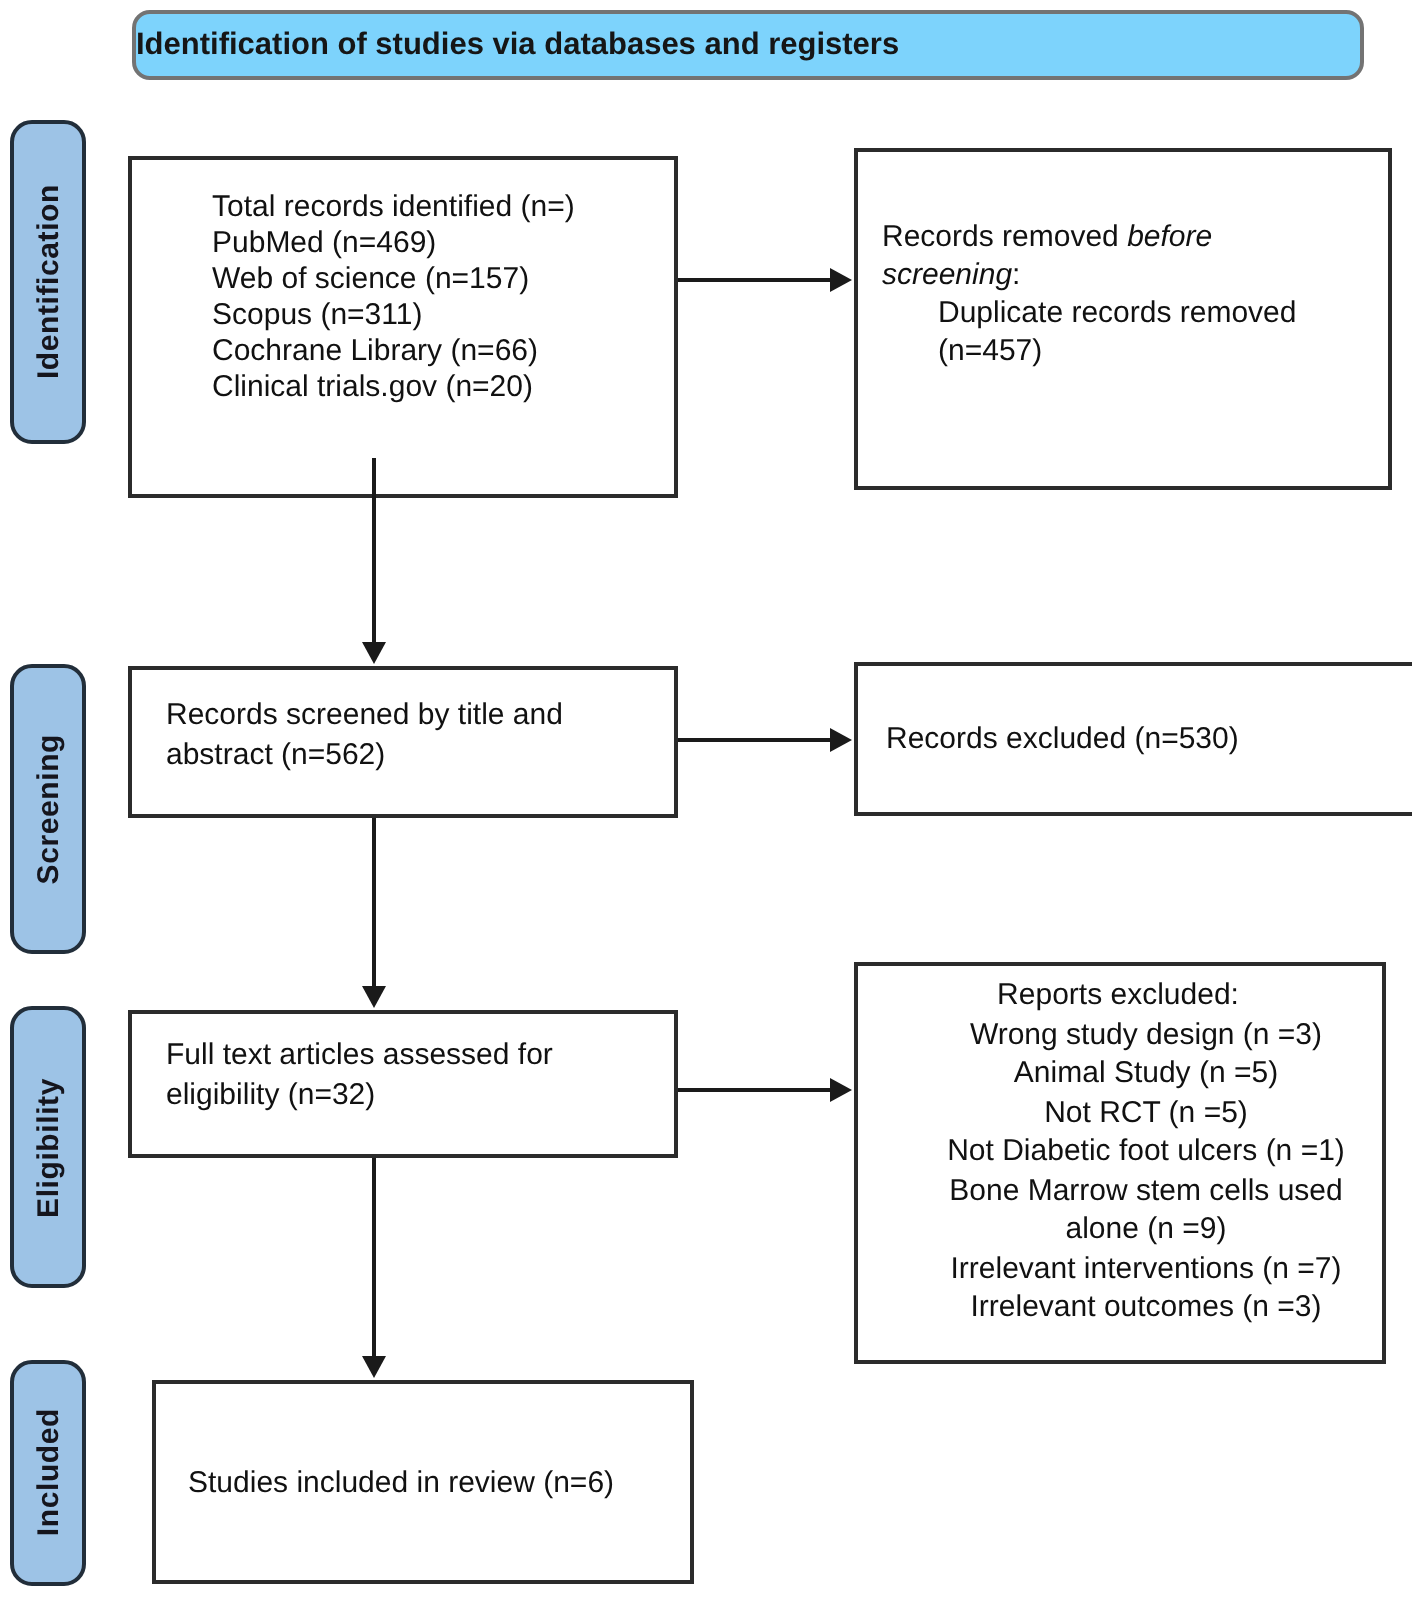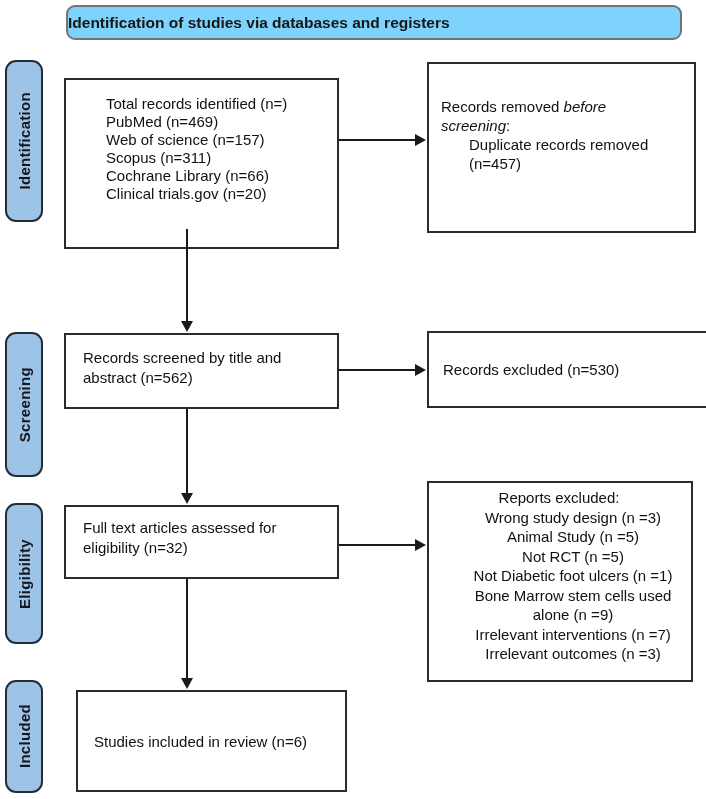--- a/index.html
+++ b/index.html
@@ -32,21 +32,21 @@
   #stage-screening      { top:332px; height:145px; }
   #stage-eligibility    { top:503px; height:141px; }
   #stage-included       { top:680px; height:113px; }
 
   
   .box {
     position:absolute; background:#ffffff; border:2px solid #2b2b2b;
     box-sizing:border-box; line-height:19px;
   }
   #box-records-identified { left:64px;  top:58px;  width:275px; height:171px; padding:15px 8px 0 40px; line-height:18px;margin-top:20px; }
-  #box-records-removed    { left:427px; top:62px;  width:269px; height:171px; padding:33px 12px 0 12px; }
+  #box-records-removed    { left:427px; top:74px;  width:269px; height:171px; padding:33px 12px 0 12px; }
   #box-records-screened   { left:64px;  top:333px; width:275px; height:76px;  padding:13px 22px 0 17px; line-height:20px; }
   #box-records-excluded   { left:427px; top:331px; width:325px; height:77px;  display:flex; align-items:center; padding-left:14px; }
   #box-full-text          { left:64px;  top:505px; width:275px; height:74px;  padding:11px 22px 0 17px; line-height:20px; }
   #box-reports-excluded   { left:427px; top:481px; width:266px; height:201px; padding:5px 14px 0 12px; line-height:19.5px;text-align:center; }
   #box-studies-included   { left:64px;  top:690px; width:271px; height:102px; display:flex; align-items:center; padding-left:16px;margin-left:12px; }
 
   .wrap-narrow { width:226px; }
   .indent { padding-left:28px; }
   .italic { font-style:italic; }
 

